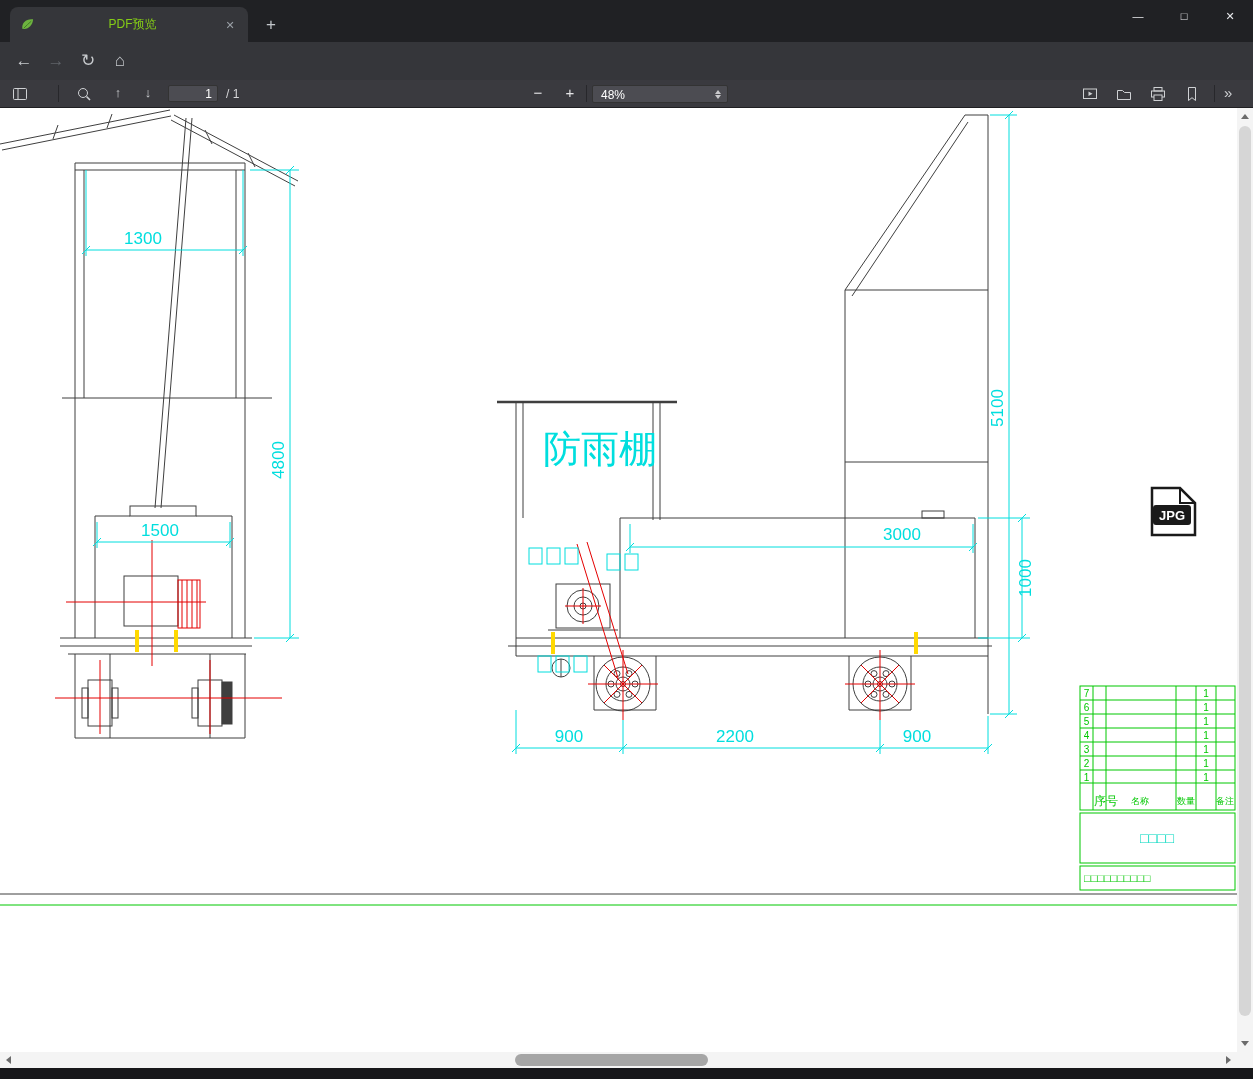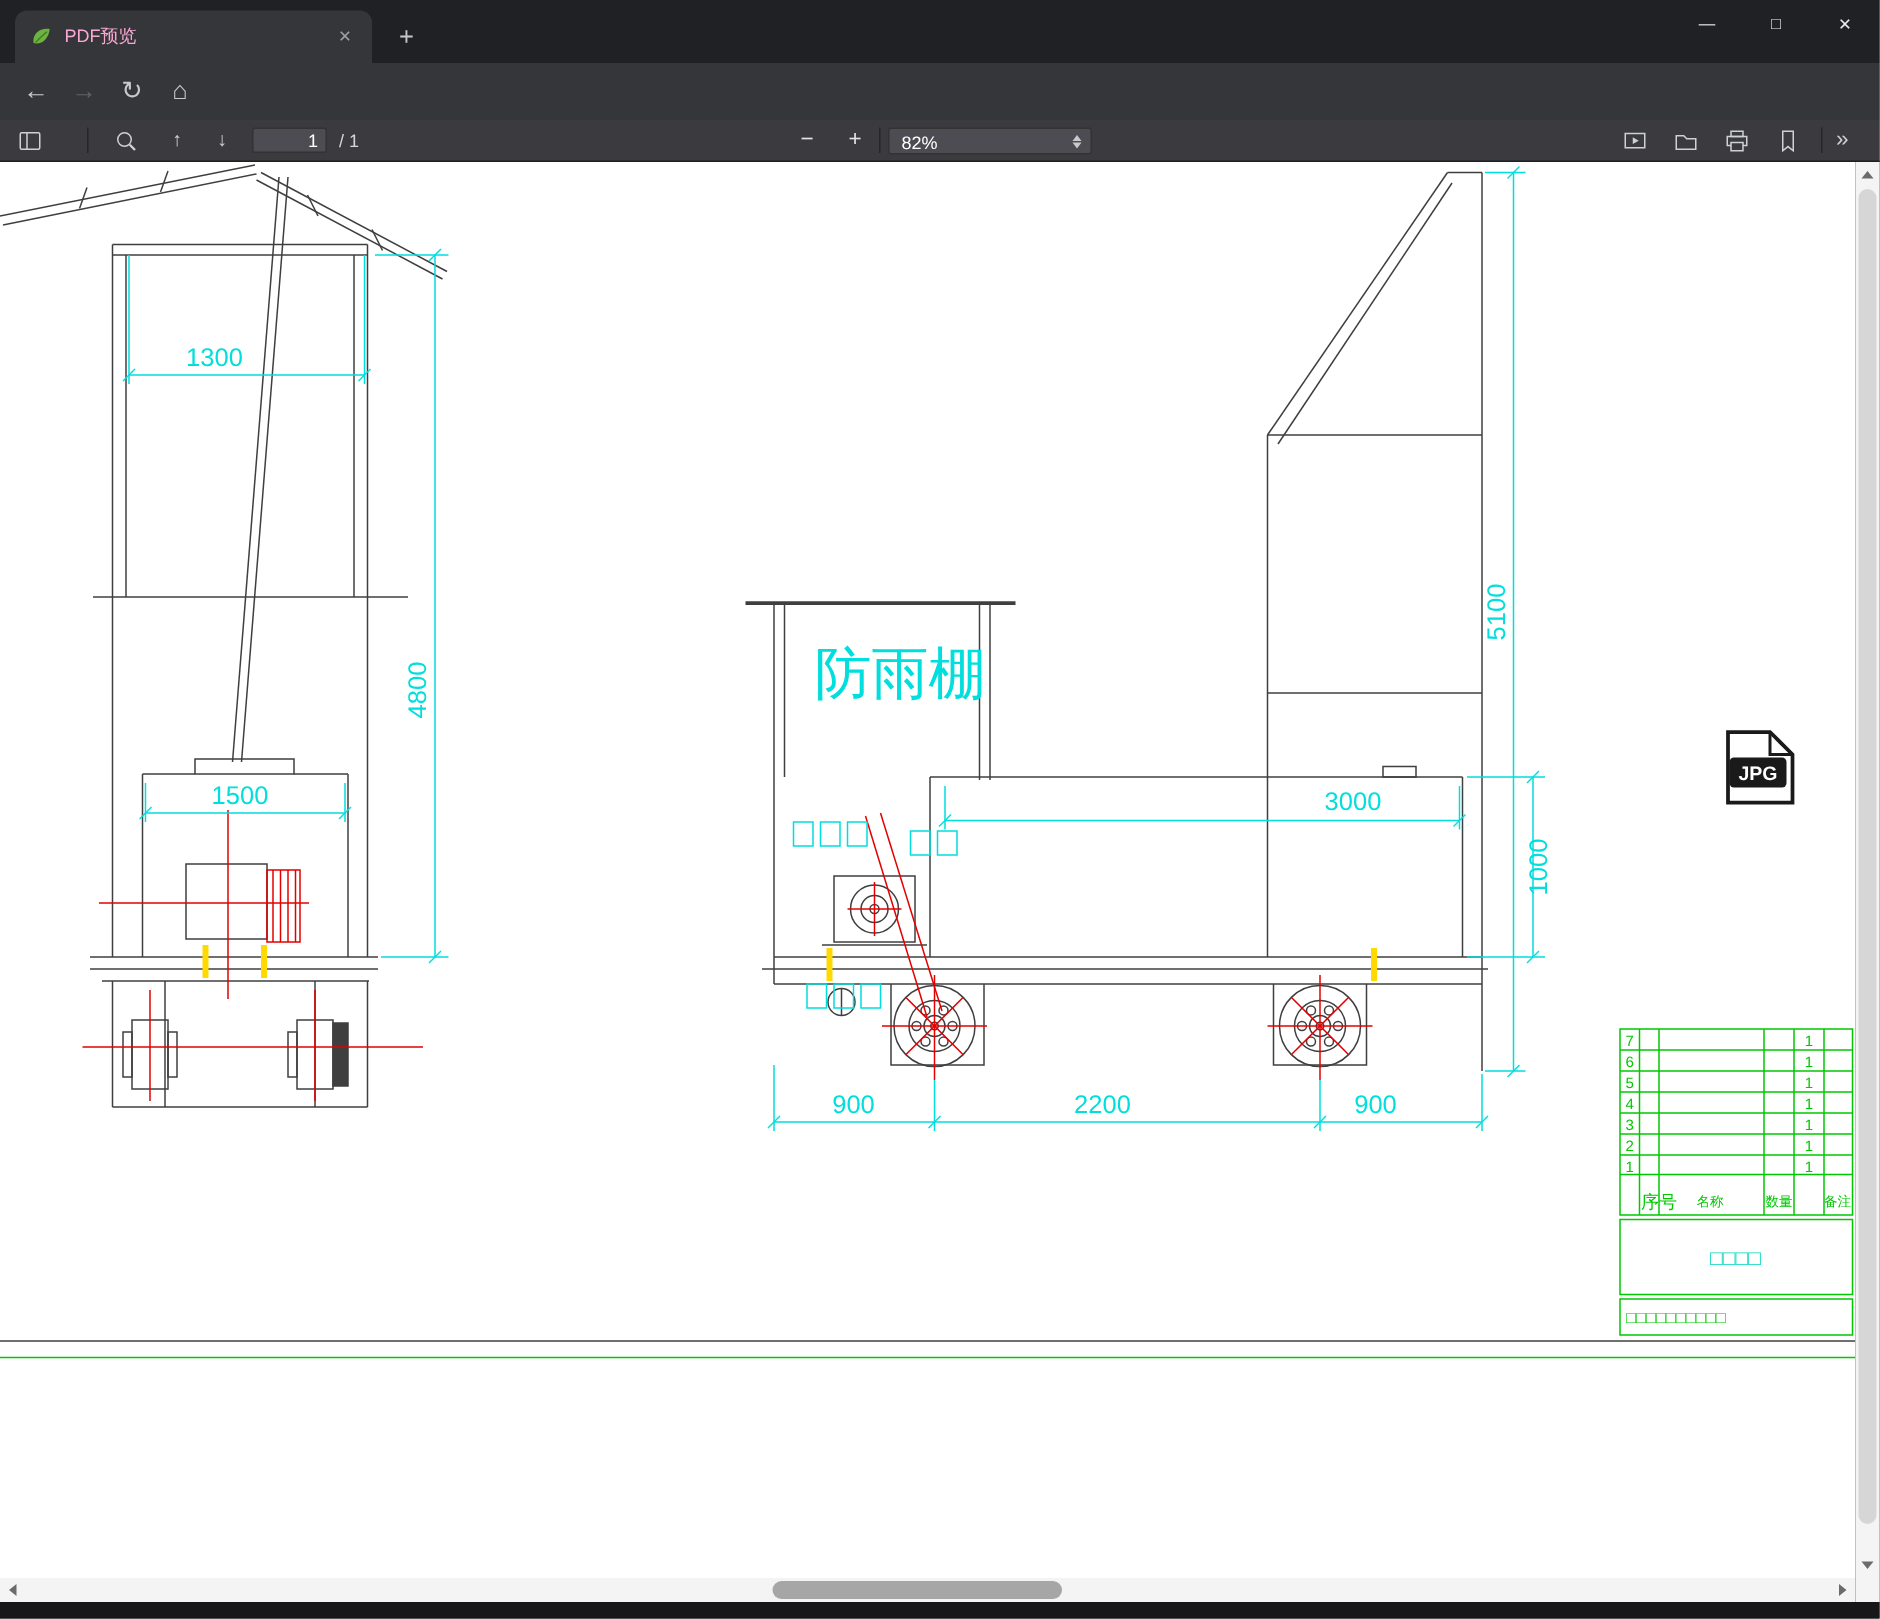--- a/index.html
+++ b/index.html
@@ -3,21 +3,21 @@
 <meta charset="utf-8">
 <style>
   html,body{margin:0;padding:0;}
   body{width:1253px;height:1079px;overflow:hidden;background:#202124;
        font-family:"Liberation Sans",sans-serif;position:relative;}
 
   
   #titlebar{position:absolute;left:0;top:0;width:1253px;height:42px;background:#202124;}
   #tab{position:absolute;left:10px;top:7px;width:238px;height:35px;background:#35363a;
        border-radius:8px 8px 0 0;display:flex;align-items:center;padding:0 10px;box-sizing:border-box;}
-  #tab .title{color:#f9a8d4;font-size:12px;margin-left:8px;flex:1;white-space:nowrap;overflow:hidden;}
+  #tab .title{color:#84cc16;font-size:12px;margin-left:8px;flex:1;white-space:nowrap;overflow:hidden;text-align:center;}
   #tab .close{color:#9aa0a6;font-size:11px;width:16px;height:16px;line-height:16px;text-align:center;}
   #newtab{position:absolute;left:258px;top:12px;color:#c3c7cb;font-size:17px;width:26px;height:26px;
           text-align:center;line-height:26px;}
   #wincontrols{position:absolute;right:0;top:0;height:32px;display:flex;}
   .winbtn{width:46px;height:32px;color:#e8eaed;font-size:11px;display:flex;align-items:center;justify-content:center;}
 
   
   #navbar{position:absolute;left:0;top:42px;width:1253px;height:38px;background:#35363a;}
   .navicon{position:absolute;top:7px;width:24px;height:24px;text-align:center;line-height:24px;
            font-size:17px;color:#c7cacd;}
@@ -146,21 +146,21 @@
     </span>
     <span class="pdficon" style="left:110px;top:5px;font-size:13px;text-align:center;">↑</span>
     <span class="pdficon" style="left:140px;top:5px;font-size:13px;text-align:center;">↓</span>
     <div id="pageinput">1</div>
     <span id="pagetotal">/ 1</span>
 
     <div class="zoombtn" style="left:528px">−</div>
     <div class="zoombtn" style="left:560px">+</div>
     <span class="pdfsep" style="left:586px"></span>
     <div id="zoomsel">
-      <span>82%</span>
+      <span>48%</span>
       <span class="tri-up"></span><span class="tri-dn"></span>
     </div>
 
     <span class="pdficon" style="left:1082px">
       <svg width="16" height="16" viewBox="0 0 16 16" stroke="#cfd1d4" fill="none">
           <rect x="1.5" y="3" width="13" height="9.5"></rect>
           <path d="M6.5,5.5 L10.5,7.75 L6.5,10 Z" fill="#cfd1d4" stroke="none"></path>
         </svg>
     </span>
     <span class="pdficon" style="left:1116px">

